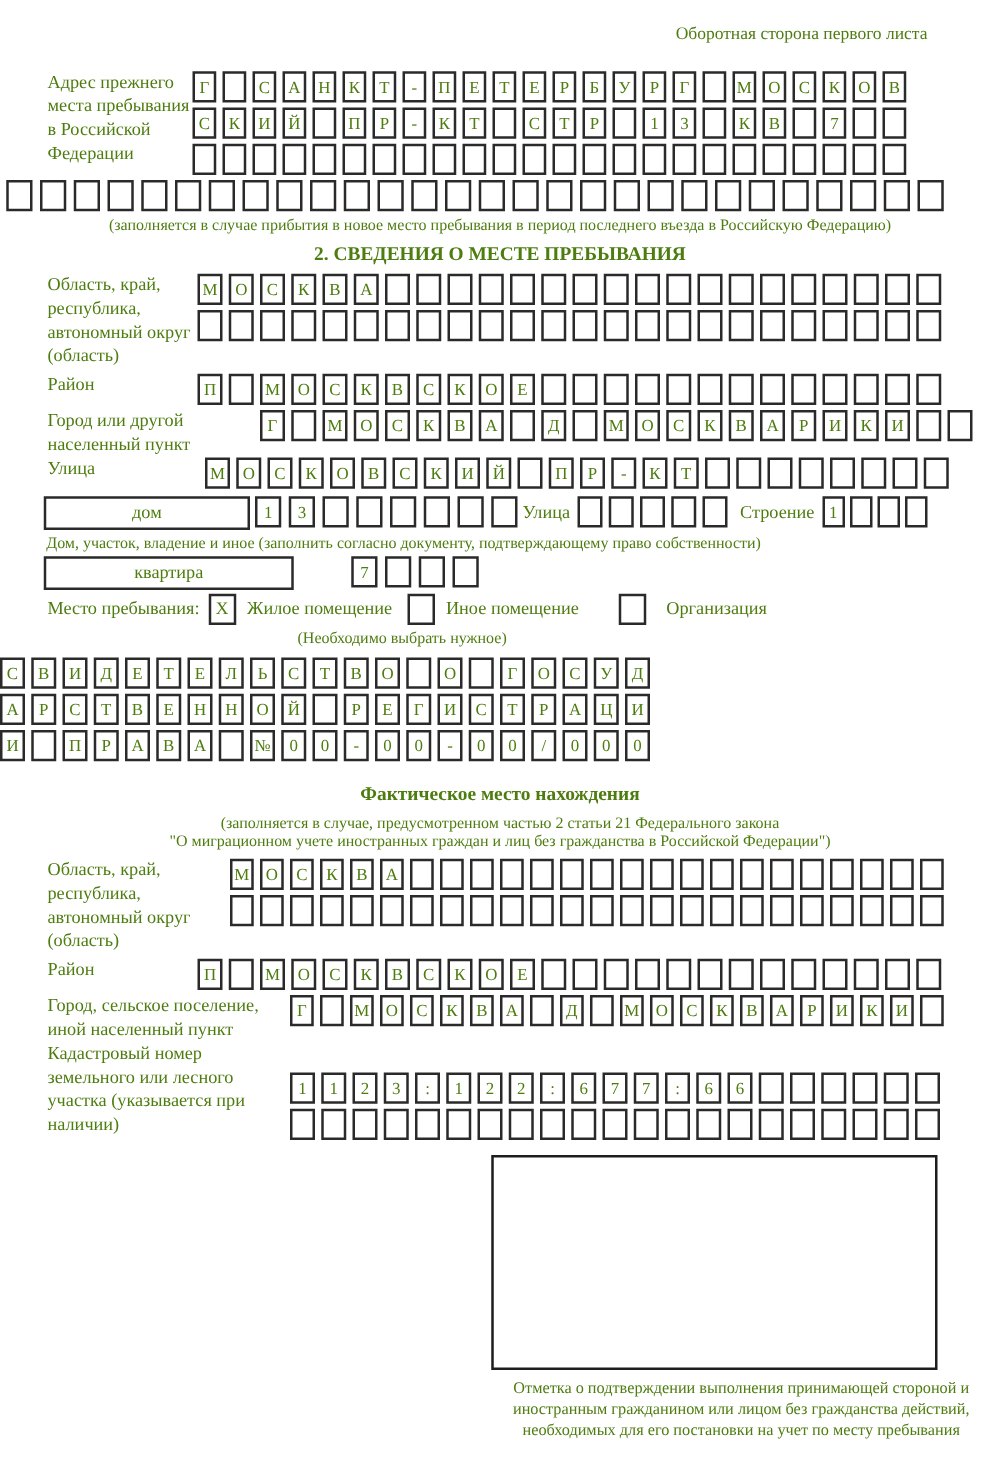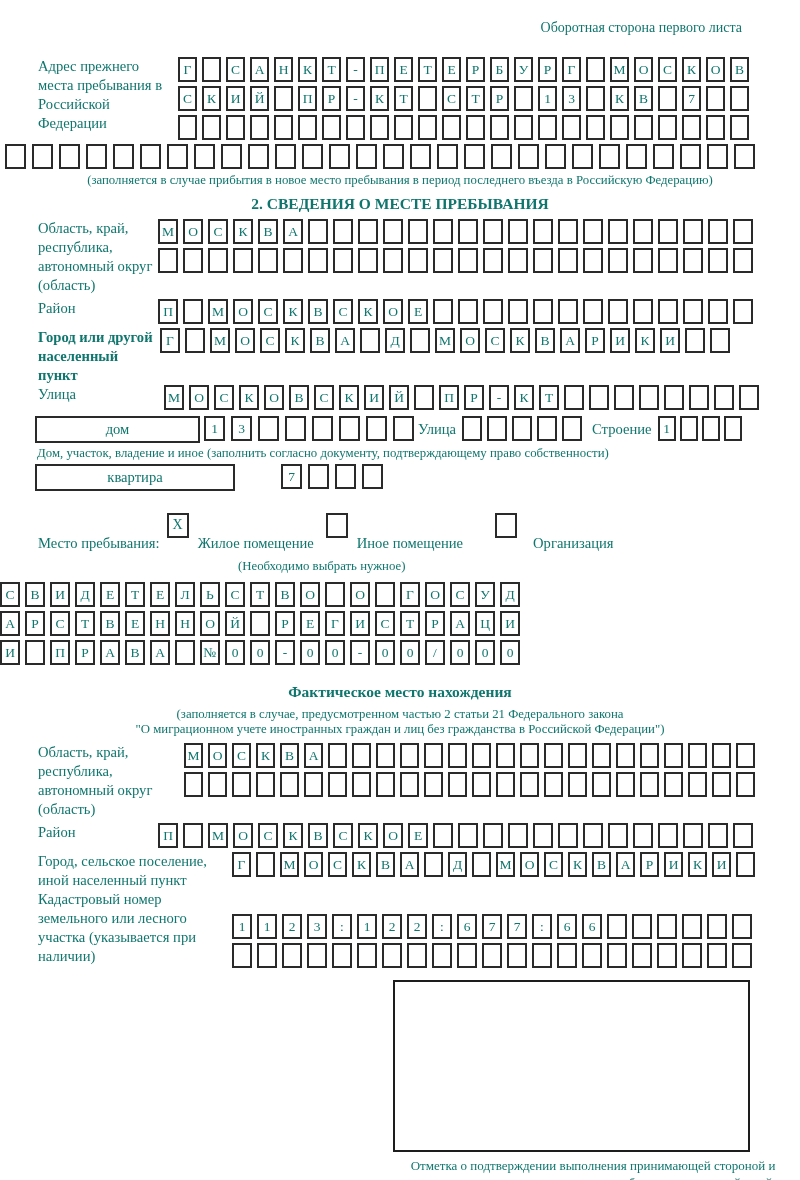--- a/index.html
+++ b/index.html
@@ -1,18 +1,18 @@
 <!DOCTYPE html>
 <html><head>
 <meta charset="utf-8">
 <style>
   html,body{margin:0;padding:0;background:#fff;}
   .page{
     position:relative;width:800px;height:1180px;background:#fff;
-    font-family:"Liberation Serif","DejaVu Serif",serif;color:#0f766e;overflow:hidden;
+    font-family:"Liberation Serif","DejaVu Serif",serif;color:#4d7c0f;overflow:hidden;
   }
   .hdr-note{padding:20px 58px 0 0;text-align:right;font-size:14px;}
   .frow{display:flex;align-items:flex-start;}
   .lab{box-sizing:border-box;padding-left:38px;font-size:14.6px;line-height:19px;flex:0 0 auto;}
   .colcells{display:flex;flex-direction:column;}
   .cells{display:flex;gap:5px;margin-bottom:4px;}
   .cell{
     box-sizing:border-box;flex:0 0 auto;width:19px;height:25px;border:2px solid #2a2a2a;
     display:flex;align-items:center;justify-content:center;
     font-size:13.5px;line-height:1;background:#fff;
@@ -22,39 +22,39 @@
   .cells.g6{gap:6px;}
   .cells.g4{gap:4px;}
   .c18 .cell{width:18px;}
   .caption{font-size:12.8px;line-height:15px;}
   .caption.center{text-align:center;}
   .sec-title{text-align:center;font-weight:bold;font-size:15.5px;margin:7px 0 6px 0;}
   .widebox{
     box-sizing:border-box;height:27px;border:2px solid #2a2a2a;display:flex;
     align-items:center;justify-content:center;font-size:14.6px;background:#fff;flex:0 0 auto;
   }
-  .inline-lab{font-size:14.6px;line-height:27px;flex:0 0 auto;margin-top:37px;}
+  .inline-lab{font-size:14.6px;line-height:27px;flex:0 0 auto;}
   .chk{
     box-sizing:border-box;width:22px;height:25px;border:2px solid #2a2a2a;display:flex;
     align-items:center;justify-content:center;font-size:14px;background:#fff;flex:0 0 auto;
   }
   .stamp-wrap{margin:8px 0 0 393px;width:400px;}
   .stamp-box{box-sizing:border-box;width:357px;height:172px;border:2px solid #1d1d1d;background:#fff;}
   .stamp-cap{margin-top:5px;width:400px;text-align:center;font-size:13px;line-height:17px;}
   .mb2{margin-bottom:2px;} .mt4{margin-top:4px;} .mt6{margin-top:6px;}
 </style>
 </head>
 <body>
 
 <div class="page">
 
   <div class="hdr-note">Оборотная сторона первого листа</div>
 
   <div class="frow" style="margin-top:21px;">
-    <div class="lab" style="width:178px;">Адрес прежнего места пребывания в Российской Федерации</div>
+    <div class="lab" style="width:154px;">Адрес прежнего места пребывания в Российской Федерации</div>
     <div class="colcells">
       <div class="cells">
           <span class="cell">Г</span>
           <span class="cell"></span>
           <span class="cell">С</span>
           <span class="cell">А</span>
           <span class="cell">Н</span>
           <span class="cell">К</span>
           <span class="cell">Т</span>
           <span class="cell">-</span>
@@ -245,21 +245,21 @@
         <span class="cell"></span>
         <span class="cell"></span>
         <span class="cell"></span>
         <span class="cell"></span>
         <span class="cell"></span>
         <span class="cell"></span>
       </div>
   </div>
 
   <div class="frow">
-    <div class="lab" style="width:160px;font-weight:bold;">Город или другой населенный пункт</div>
+    <div class="lab" style="width:208px;">Город или другой населенный пункт</div>
     <div class="cells c20">
         <span class="cell">Г</span>
         <span class="cell"></span>
         <span class="cell">М</span>
         <span class="cell">О</span>
         <span class="cell">С</span>
         <span class="cell">К</span>
         <span class="cell">В</span>
         <span class="cell">А</span>
         <span class="cell"></span>

